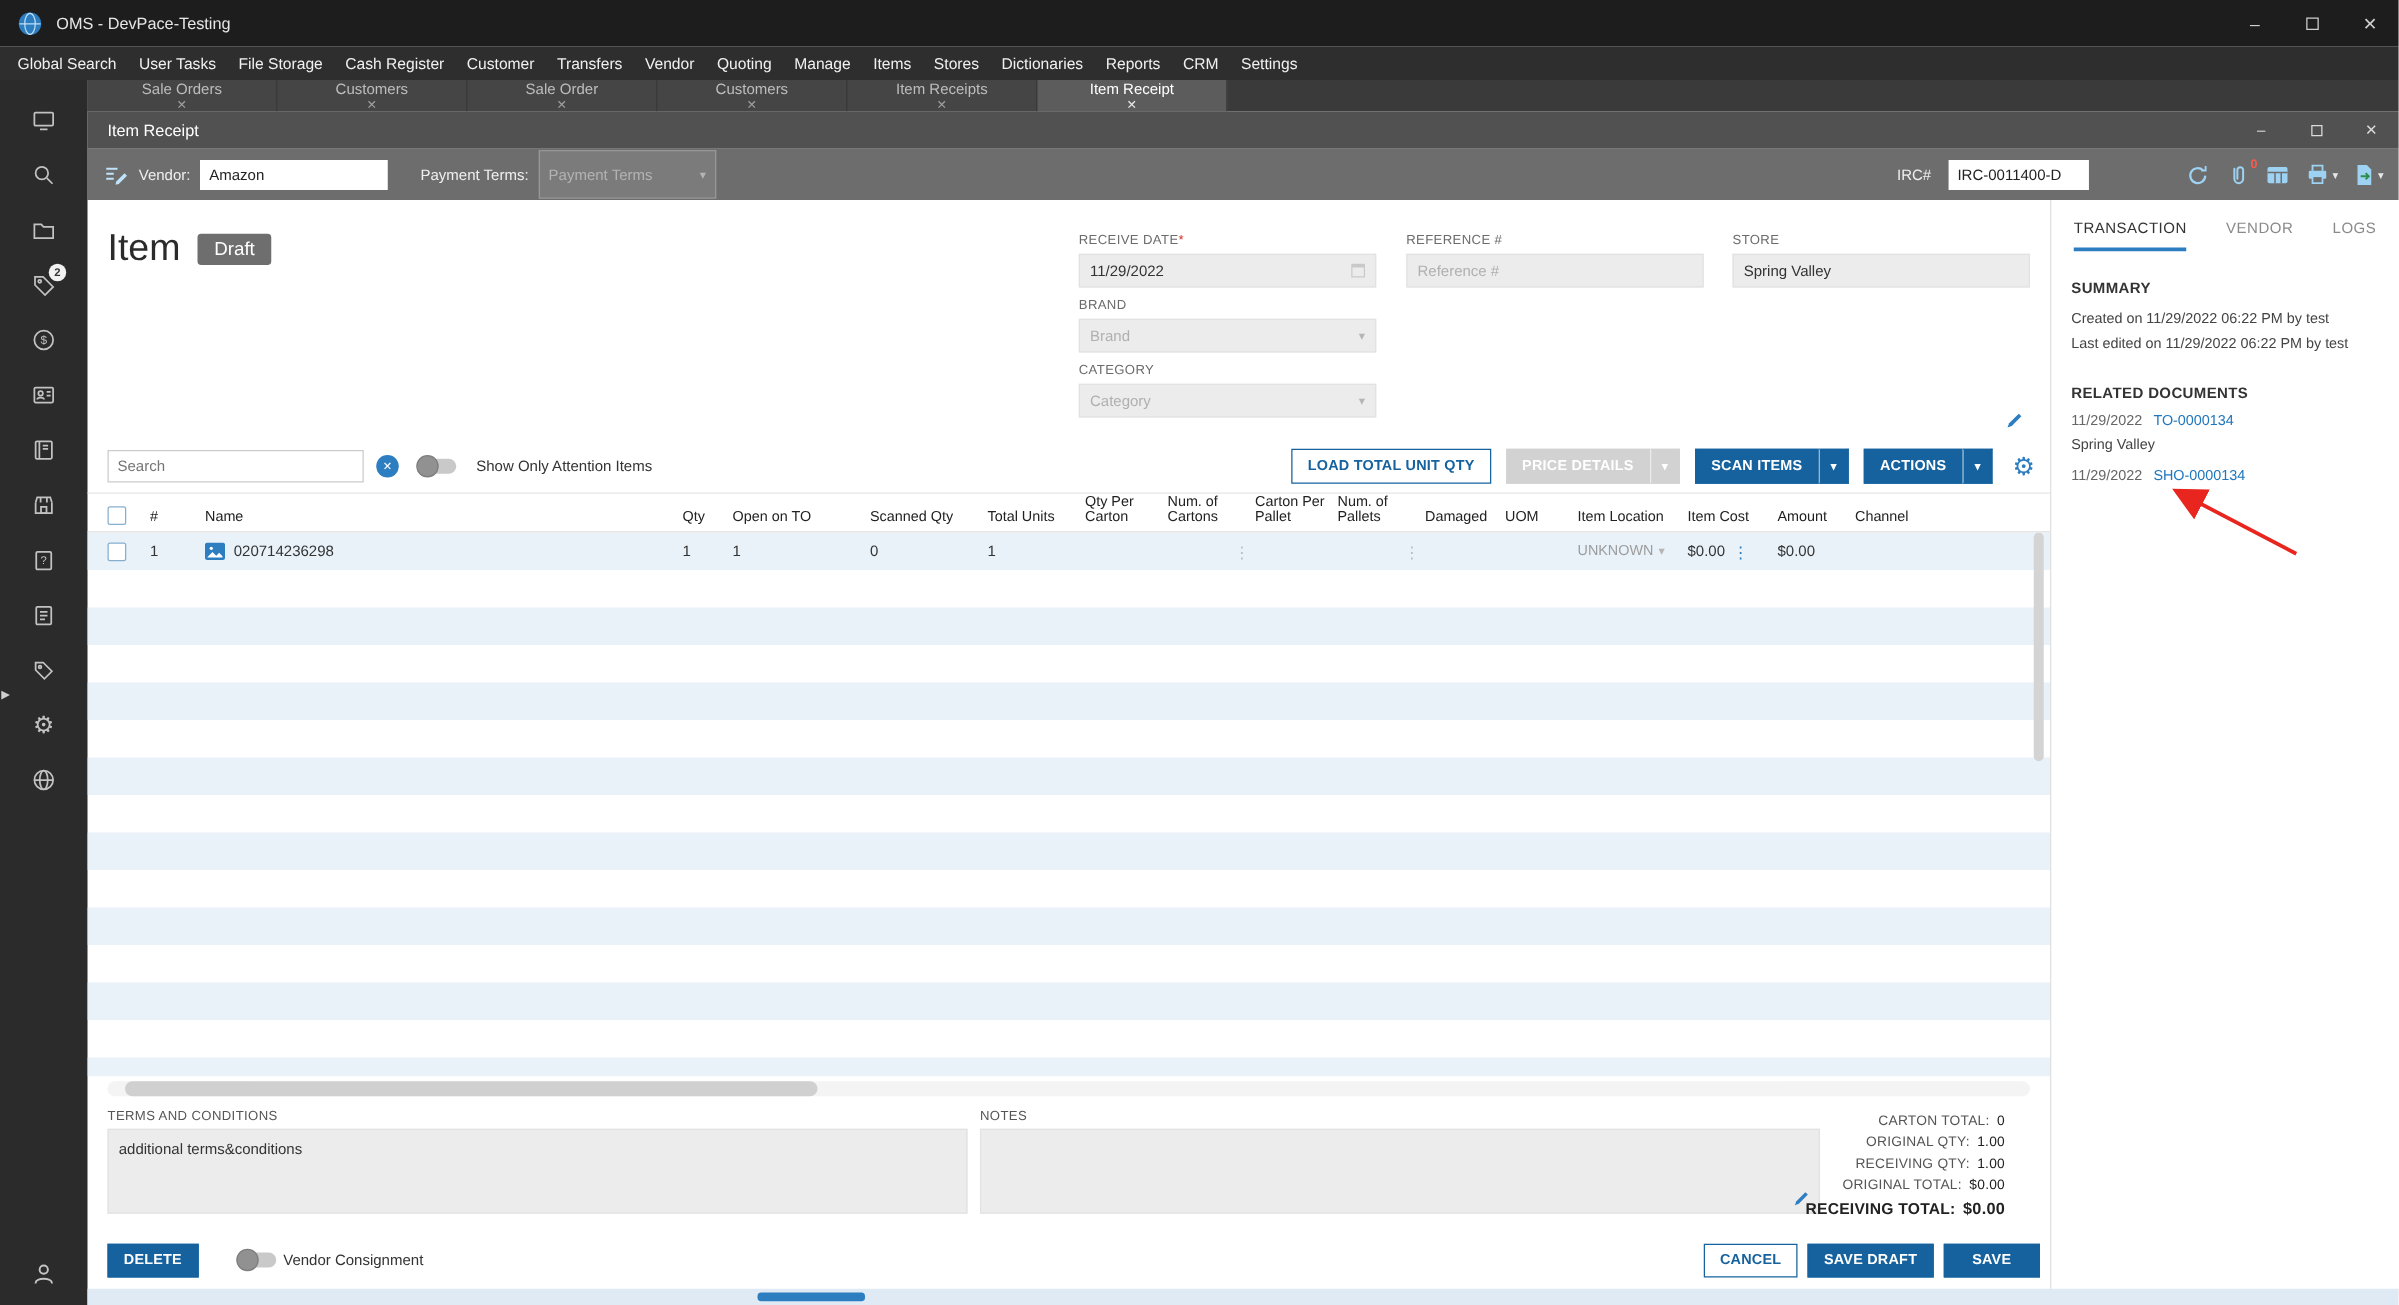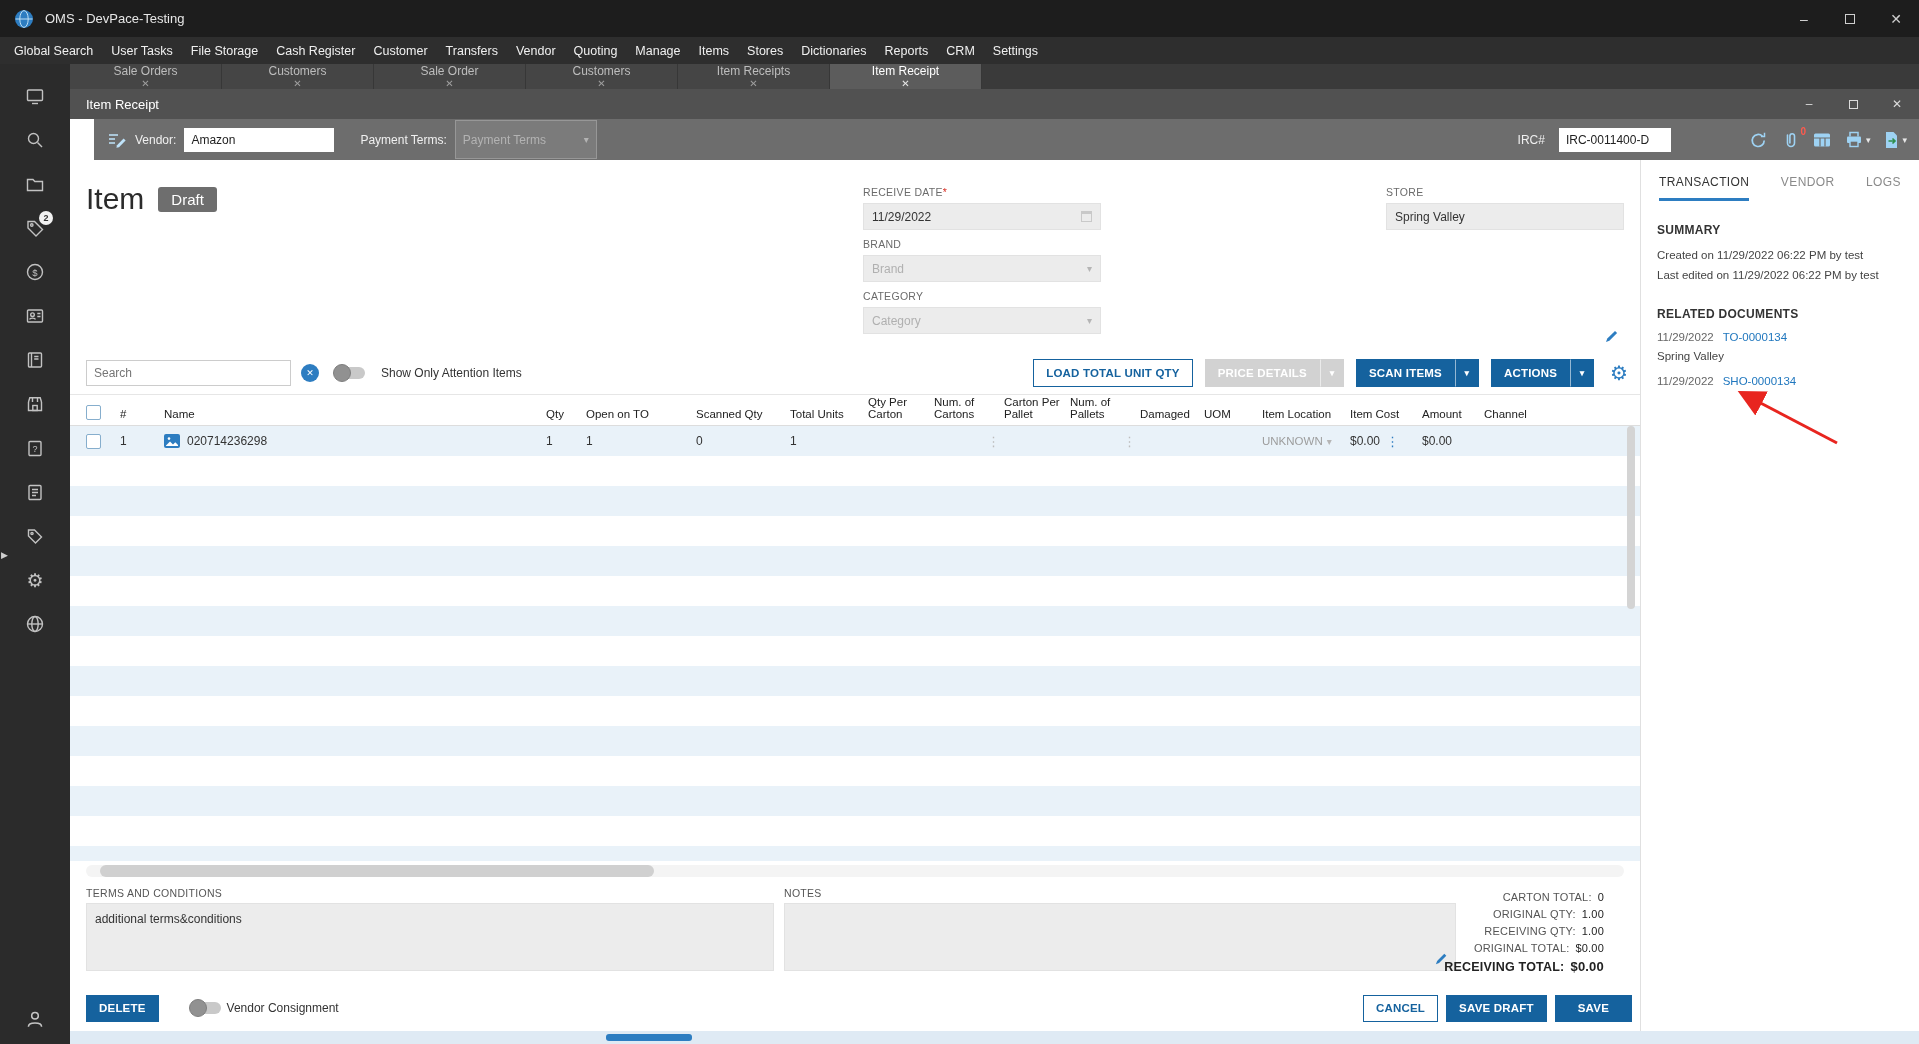--- a/index.html
+++ b/index.html
@@ -48,21 +48,21 @@
   
   .doc-header { height:30px; background:#515151; display:flex; align-items:center;
     padding-left:16px; color:#fff; font-size:13px; }
   .doc-controls { margin-left:auto; display:flex; height:100%; }
   .doc-btn { width:44px; display:flex; align-items:center; justify-content:center;
     color:#dcdcdc; font-size:12px; }
   .doc-btn .sq { width:9px; height:9px; border-color:#dcdcdc; }
 
   
   .toolbar { height:41px; background:#6d6d6d; display:flex; align-items:center;
-    padding:0 12px 0 14px; gap:8px;margin-left:24px; }
+    padding:0 12px 0 14px; gap:8px; }
   .tb-label { color:#f0f0f0; font-size:12px; white-space:nowrap; }
   .tb-input { height:24px; border:1px solid #fff; background:#fff; font-size:12px;
     padding:0 6px; color:#222; font-family:"Liberation Sans",sans-serif; }
   .tb-input.vendor { width:150px; }
   .tb-input.irc { width:112px; margin-right:64px; }
   .pt-select { height:39px; width:142px; background:#7b7b7b; border:1px solid #979797;
     color:#b3b3b3; font-size:12px; display:flex; align-items:center;
     justify-content:space-between; padding:16px 7px; }
   .pt-select .caret { color:#b3b3b3; font-size:10px; }
   .tb-right { margin-left:auto; display:flex; align-items:center; gap:14px; }
@@ -429,20 +429,26 @@
             </div>
           </div>
           <div class="field col1 r3">
             <div class="f-label">CATEGORY</div>
             <div class="f-box">
               <span class="ph">Category</span>
               <span class="f-caret">▾</span>
             </div>
           </div>
 
+          <div class="field col2 r1">
+            <div class="f-label">REFERENCE #</div>
+            <div class="f-box">
+              <span class="ph">Reference #</span>
+            </div>
+          </div>
 
           <div class="field col3 r1">
             <div class="f-label">STORE</div>
             <div class="f-box">
               <span>Spring Valley</span>
             </div>
           </div>
           <span class="addr-pencil">
             <svg width="16" height="16" viewBox="0 0 16 16">
                 <path d="M2 14 L3.3 10.6 L11 2.9 L13.1 5 L5.4 12.7 Z" fill="#2d7dc1"></path>

